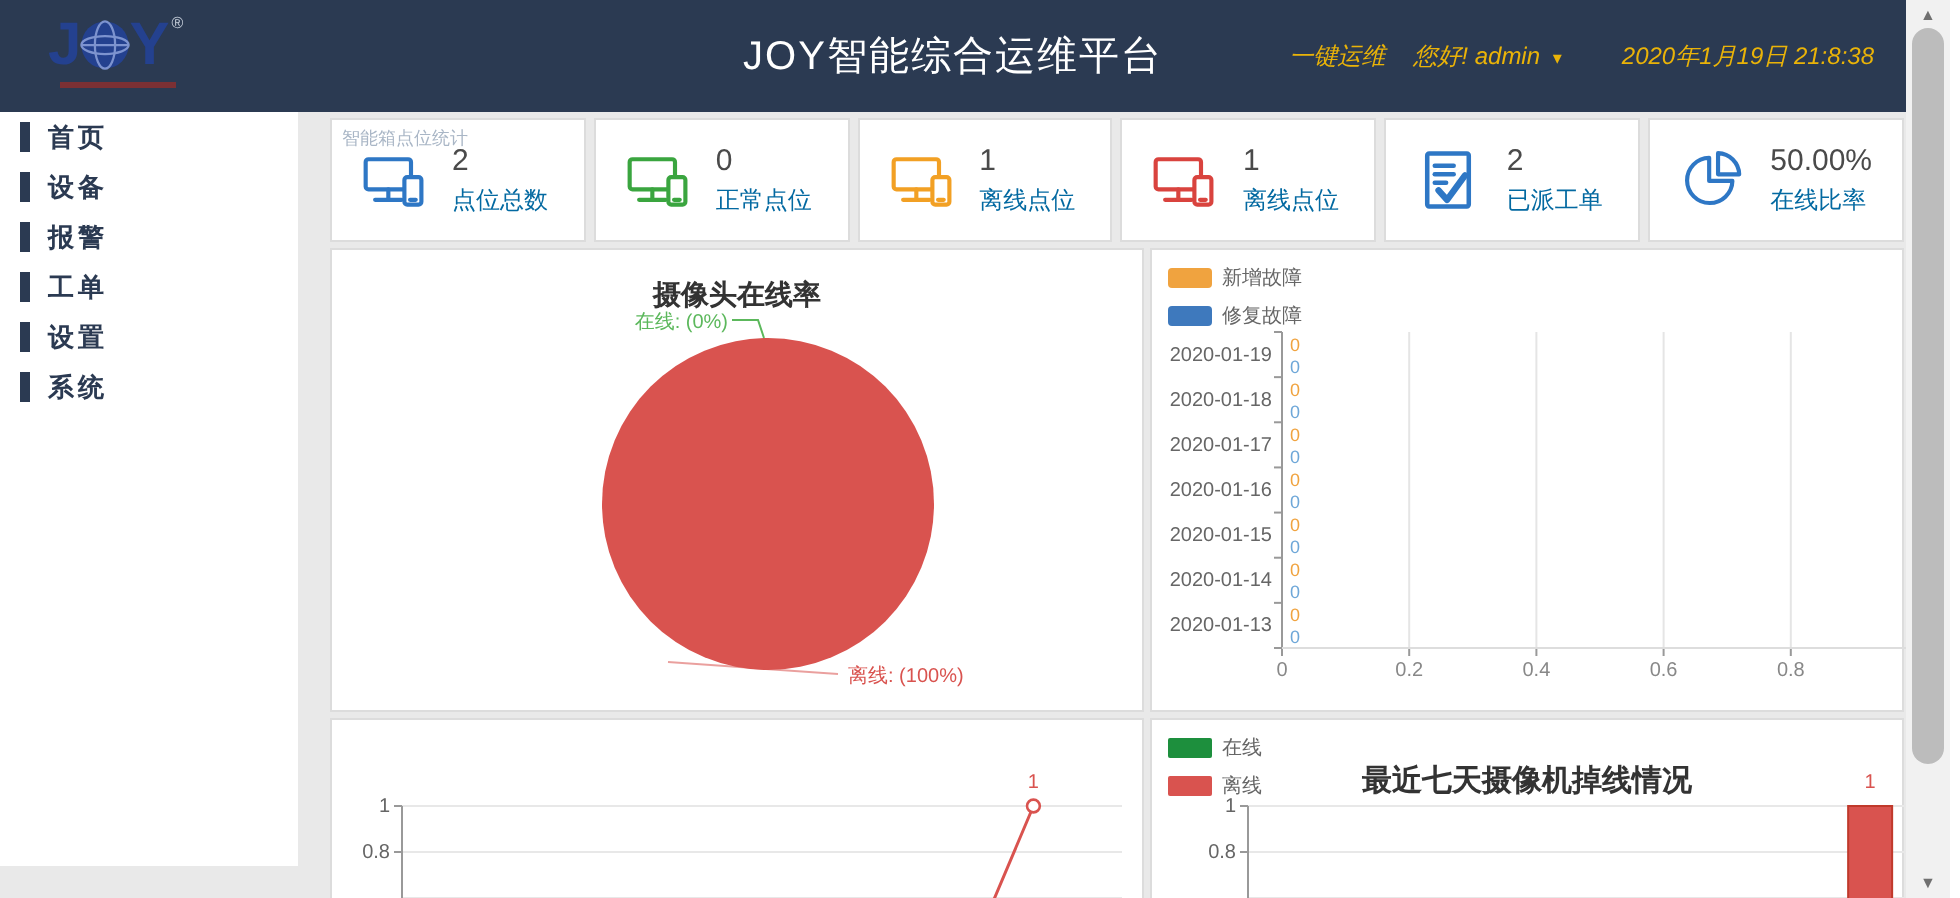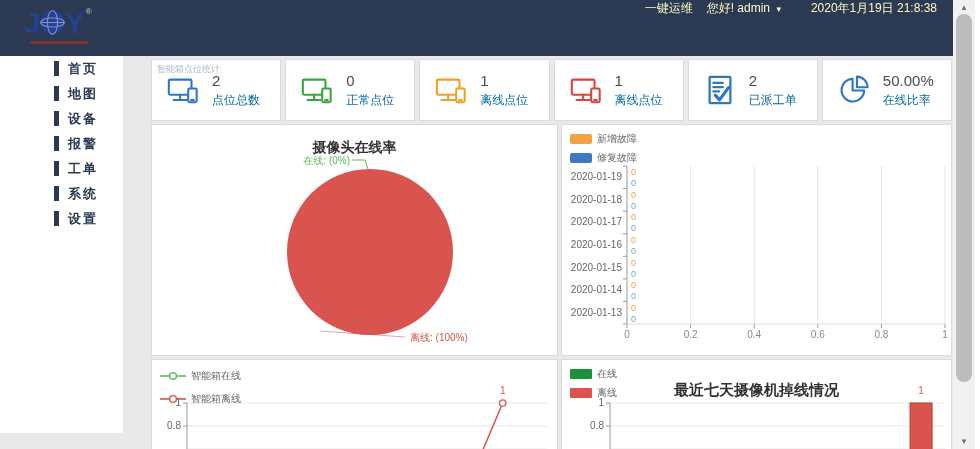--- a/index.html
+++ b/index.html
@@ -11,34 +11,34 @@
   .app { position:absolute; left:0; top:0; width:953px; height:449px; background:#e9e9e9; }
 
   
   .header { position:absolute; left:0; top:0; width:100%; height:56px; background:#2b3a52; z-index:5; }
   .logo { position:absolute; left:24px; top:8px; display:flex; align-items:flex-start; line-height:1; cursor:pointer; }
   .logo-letter { font-size:30px; font-weight:bold; color:#24418f; letter-spacing:-1px; }
   .logo-globe svg { width:27px; height:27px; display:block; margin:1px -1px 0 -1px; }
   .logo-reg { color:#c9d1dd; font-size:8px; margin-left:2px; }
   .logo-sub { position:absolute; left:6px; top:33px; width:58px; height:3px; background:#8a2f2f; opacity:.85; }
   .header-title { position:absolute; left:50%; top:50%; transform:translate(-50%,-50%); color:#fff; font-size:20px; letter-spacing:1px; white-space:nowrap; }
-  .header-right { position:absolute; right:16px; top:0; height:100%; display:flex; align-items:flex-start; color:#fef9c3; font-size:12px; white-space:nowrap; }
+  .header-right { position:absolute; right:16px; top:0; height:100%; display:flex; align-items:center; color:#eab308; font-size:12px; white-space:nowrap;font-style:italic; }
   .quick-link { cursor:pointer; }
   .greeting { margin-left:14px; cursor:pointer; }
   .caret { font-size:9px; margin-left:3px; }
   .datetime { margin-left:30px; }
 
   
-  .sidebar { position:absolute; left:0; top:56px; width:123px; bottom:16px; background:#fff; padding-top:0;padding-left:44px; }
+  .sidebar { position:absolute; left:0; top:56px; width:149px; bottom:16px; background:#fff; padding-top:0; }
   .menu-item { height:25px; display:flex; align-items:center; padding-left:10px; cursor:pointer; }
   .menu-bullet { width:5px; height:15px; background:#2b3a52; margin-right:9px; flex:none; }
   .menu-label { font-size:13px; font-weight:bold; color:#2b3a52; letter-spacing:2px; }
 
   
-  .main { position:absolute; left:149px; top:56px; right:0; bottom:0; background:#e9e9e9; padding:3px 1px 0 2px; overflow:hidden; }
+  .main { position:absolute; left:149px; top:56px; right:0; bottom:0; background:#e9e9e9; padding:3px 1px 0 16px; overflow:hidden; }
   .stats-row { display:flex; gap:4px; height:62px; margin-bottom:3px; }
   .stat-card { flex:1; background:#fff; border:1px solid #dcdcdc; position:relative; display:flex; align-items:center; cursor:pointer; }
   .stat-group-label { position:absolute; top:3px; left:5px; font-size:9px; color:#a9b6c6; }
   .stat-icon { margin-left:14px; width:34px; height:34px; flex:none; }
   .stat-icon svg { width:34px; height:34px; display:block; }
   .stat-info { margin-left:12px; display:flex; flex-direction:column; }
   .stat-value { font-size:15px; color:#4a4a4a; }
   .stat-label { font-size:12px; color:#0369a1; margin-top:3px; }
 
   .charts-row { display:flex; gap:3px; margin-bottom:3px;align-items:center; }
@@ -75,58 +75,55 @@
               <ellipse cx="12" cy="12" rx="4.5" ry="10.5"></ellipse>
               <ellipse cx="12" cy="12" rx="10.5" ry="4"></ellipse>
               <line x1="1.5" y1="12" x2="22.5" y2="12"></line>
             </g>
           </svg>
       </span>
       <span class="logo-letter">Y</span>
       <span class="logo-reg">®</span>
       <span class="logo-sub"></span>
     </div>
+    <div class="header-title">JOY智能综合运维平台</div>
     <div class="header-right">
       <span class="quick-link">一键运维</span>
       <span class="greeting">
         <span>您好! admin</span>
         <span class="caret">▾</span>
       </span>
       <span class="datetime">2020年1月19日 21:8:38</span>
     </div>
   </header>
 
   <nav class="sidebar" id="sidebar-menu">
       <div class="menu-item">
         <span class="menu-bullet"></span>
         <span class="menu-label">首页</span>
       </div>
       <div class="menu-item">
         <span class="menu-bullet"></span>
-        <span class="menu-label">地图</span>
-      </div>
-      <div class="menu-item">
-        <span class="menu-bullet"></span>
         <span class="menu-label">设备</span>
       </div>
       <div class="menu-item">
         <span class="menu-bullet"></span>
         <span class="menu-label">报警</span>
       </div>
       <div class="menu-item">
         <span class="menu-bullet"></span>
         <span class="menu-label">工单</span>
       </div>
       <div class="menu-item">
         <span class="menu-bullet"></span>
+        <span class="menu-label">设置</span>
+      </div>
+      <div class="menu-item">
+        <span class="menu-bullet"></span>
         <span class="menu-label">系统</span>
-      </div>
-      <div class="menu-item">
-        <span class="menu-bullet"></span>
-        <span class="menu-label">设置</span>
       </div>
     </nav>
 
   <main class="main">
     <div class="stats-row" id="stats-row">
         <div class="stat-card">
           <span class="stat-group-label">智能箱点位统计</span>
           <span class="stat-icon" style="color: rgb(46, 119, 197);">
             <svg viewBox="0 0 36 36" fill="none" stroke="currentColor" stroke-width="2.2" stroke-linecap="round" stroke-linejoin="round">
               <rect x="3" y="7" width="24" height="16" rx="1.5"></rect>
@@ -285,36 +282,20 @@
             <text x="60" y="190.71428571428572" fill="#666" font-size="10" text-anchor="end">2020-01-13</text>
             <text x="69" y="185.71428571428572" fill="#f0a33f" font-size="9" text-anchor="start">0</text>
             <text x="69" y="196.71428571428572" fill="#6ea7d8" font-size="9" text-anchor="start">0</text>
             <line x1="61" y1="199" x2="65" y2="199" stroke="#999"></line>
           </svg>
       </section>
     </div>
 
     <div class="charts-row row2">
       <section class="panel panel-left">
-        <div class="legend" id="legend-trend">
-            <div class="legend-item">
-              <span><svg width="26" height="10">
-                  <line x1="0" y1="5" x2="26" y2="5" stroke="#5cb85c" stroke-width="1.6"></line>
-                  <circle cx="13" cy="5" r="3.4" fill="#fff" stroke="#5cb85c" stroke-width="1.4"></circle>
-                </svg></span>
-              <span class="legend-label">智能箱在线</span>
-            </div>
-            <div class="legend-item">
-              <span><svg width="26" height="10">
-                  <line x1="0" y1="5" x2="26" y2="5" stroke="#d9534f" stroke-width="1.6"></line>
-                  <circle cx="13" cy="5" r="3.4" fill="#fff" stroke="#d9534f" stroke-width="1.4"></circle>
-                </svg></span>
-              <span class="legend-label">智能箱离线</span>
-            </div>
-          </div>
         <svg class="chart" id="svg-trend" width="405" height="228">
             <line x1="35" y1="43" x2="395" y2="43" stroke="#e8e8e8"></line>
             <line x1="35" y1="66" x2="395" y2="66" stroke="#e8e8e8"></line>
             <line x1="35" y1="89" x2="395" y2="89" stroke="#e8e8e8"></line>
             <line x1="35" y1="112" x2="395" y2="112" stroke="#e8e8e8"></line>
             <line x1="35" y1="135" x2="395" y2="135" stroke="#e8e8e8"></line>
             <line x1="31" y1="43" x2="35" y2="43" stroke="#999"></line>
             <text x="29" y="46" fill="#666" font-size="10" text-anchor="end">1</text>
             <line x1="31" y1="66" x2="35" y2="66" stroke="#999"></line>
             <text x="29" y="69" fill="#666" font-size="10" text-anchor="end">0.8</text>

